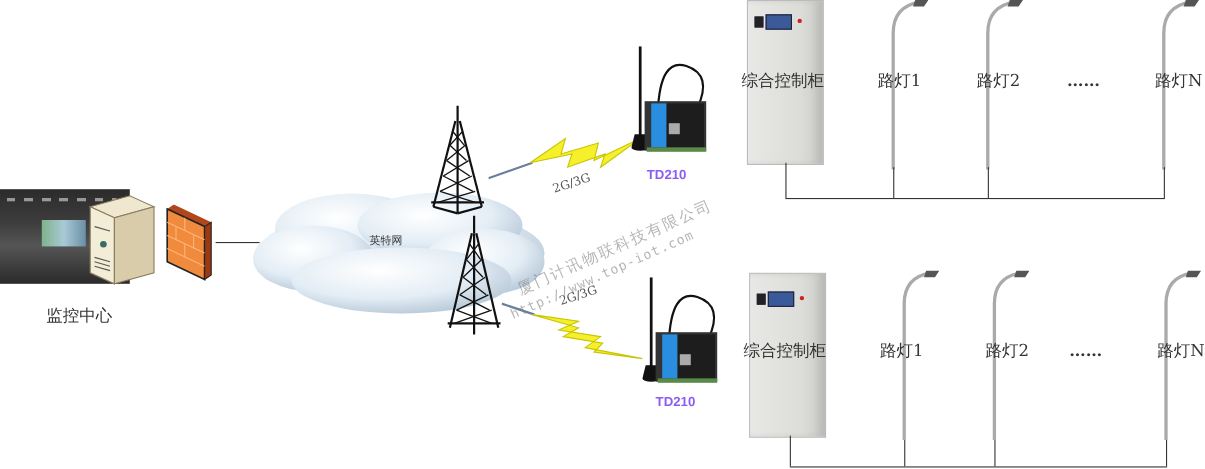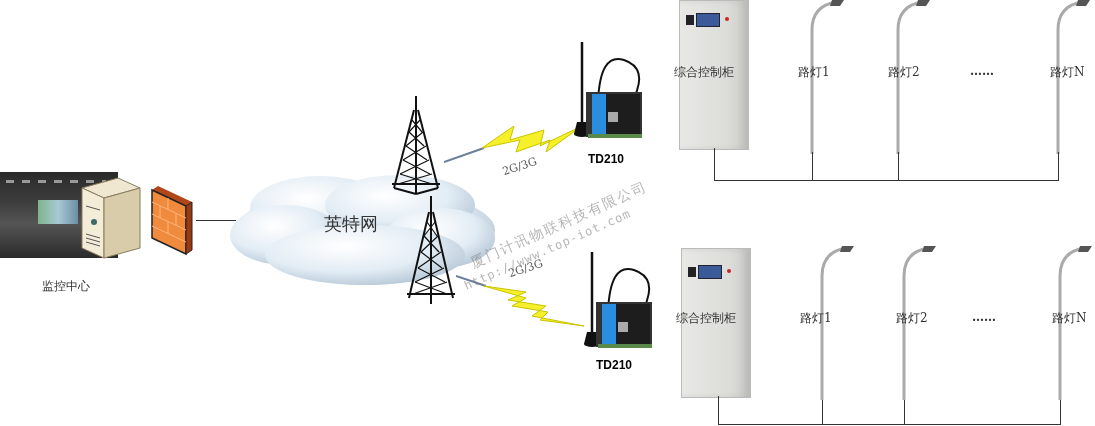--- a/index.html
+++ b/index.html
@@ -1,20 +1,20 @@
 <!DOCTYPE html>
 <html><head>
 <meta charset="utf-8">
 <style>
   html, body { margin:0; padding:0; background:#ffffff; }
   #stage { position:relative; width:1095px; height:426px; overflow:hidden; background:#fff;
     font-family:"DejaVu Serif","Liberation Serif",serif; }
   .abs { position:absolute; }
-  .label { position:absolute; color:#333; font-size:12px; white-space:nowrap; }
-  .device-label { position:absolute; font-family:"Liberation Sans","DejaVu Sans",sans-serif; font-weight:bold; font-size:12px; color:#000000; }
+  .label { position:absolute; color:#333; font-size:15px; white-space:nowrap; }
+  .device-label { position:absolute; font-family:"Liberation Sans","DejaVu Sans",sans-serif; font-weight:bold; font-size:12px; color:#8b5cf6; }
   .sig { position:absolute; font-size:11px; color:#555; transform:rotate(-18deg); }
   .wm1, .wm2 { position:absolute; color:rgba(120,120,120,0.55); transform:rotate(-24deg); transform-origin:left top; white-space:nowrap; }
   .wm1 { font-size:14px; letter-spacing:2px; }
   .wm2 { font-size:12px; font-family:"DejaVu Sans Mono","Liberation Mono",monospace; letter-spacing:1px; }
   .line { position:absolute; background:#333; }
   .cabinet { position:absolute; background:linear-gradient(90deg,#e8e8e6 0%,#dcdcd8 70%,#c9c9c5 100%); border:1px solid #bbb; box-shadow:inset -6px 0 6px rgba(0,0,0,0.08); }
   .cab-panel { position:absolute; background:#3a5a9a; border:1px solid #223; }
   .cab-led { position:absolute; width:4px; height:4px; border-radius:50%; background:#c22; }
 </style>
 </head>
@@ -66,21 +66,21 @@
     </defs>
     <g fill="url(#cg)">
       <ellipse cx="140" cy="70" rx="130" ry="42"></ellipse>
       <ellipse cx="95" cy="48" rx="70" ry="32"></ellipse>
       <ellipse cx="175" cy="45" rx="75" ry="30"></ellipse>
       <ellipse cx="60" cy="75" rx="55" ry="30"></ellipse>
       <ellipse cx="215" cy="78" rx="55" ry="30"></ellipse>
       <ellipse cx="140" cy="95" rx="100" ry="30"></ellipse>
     </g>
   </svg>
-  <div class="label" style="left:324px;top:212px;font-size:18px;font-family:Liberation Serif, serif;">英特网</div>
+  <div class="label" style="left:336px;top:212px;font-size:10px;font-family:Liberation Serif, serif;">英特网</div>
 
   <svg class="abs" style="left:388px;top:96px;" width="56" height="100" viewBox="0 0 56 100">
     <g stroke="#111" stroke-width="2" fill="none">
       <line x1="28" y1="0" x2="28" y2="14"></line>
       <line x1="26" y1="14" x2="6" y2="92"></line>
         <line x1="30" y1="14" x2="50" y2="92"></line>
       <line x1="28" y1="14" x2="28" y2="98"></line>
       <line x1="4" y1="88" x2="52" y2="88"></line>
         <line x1="6" y1="92" x2="28" y2="98"></line>
         <line x1="50" y1="92" x2="28" y2="98"></line>

